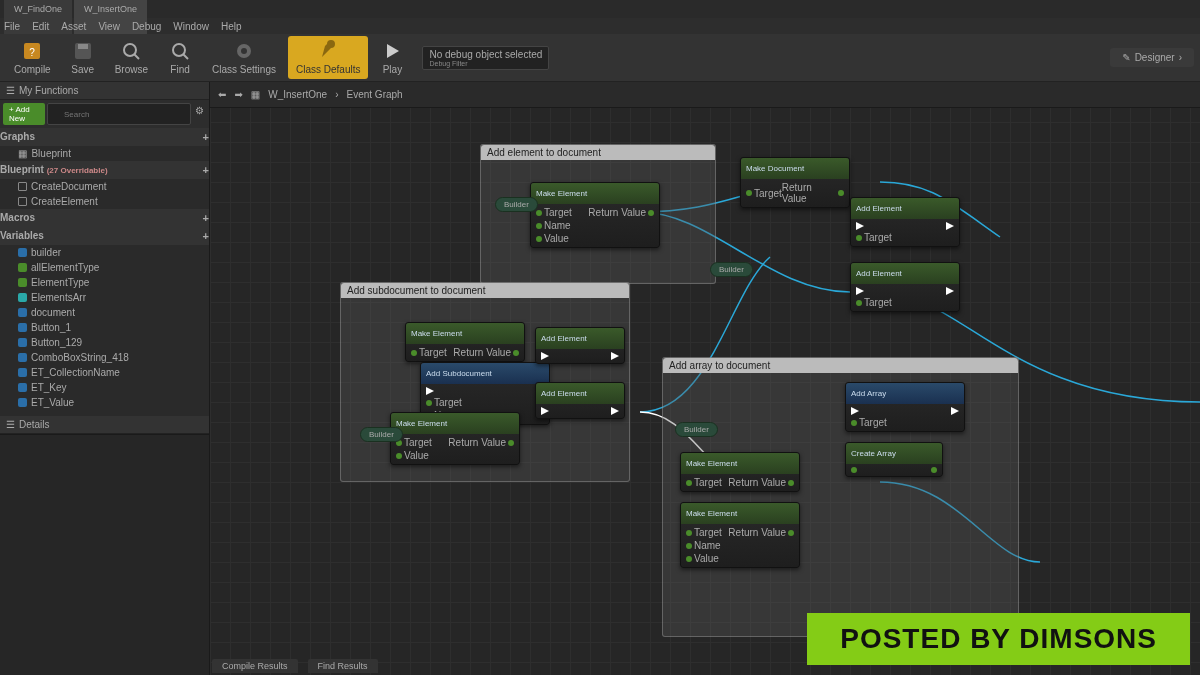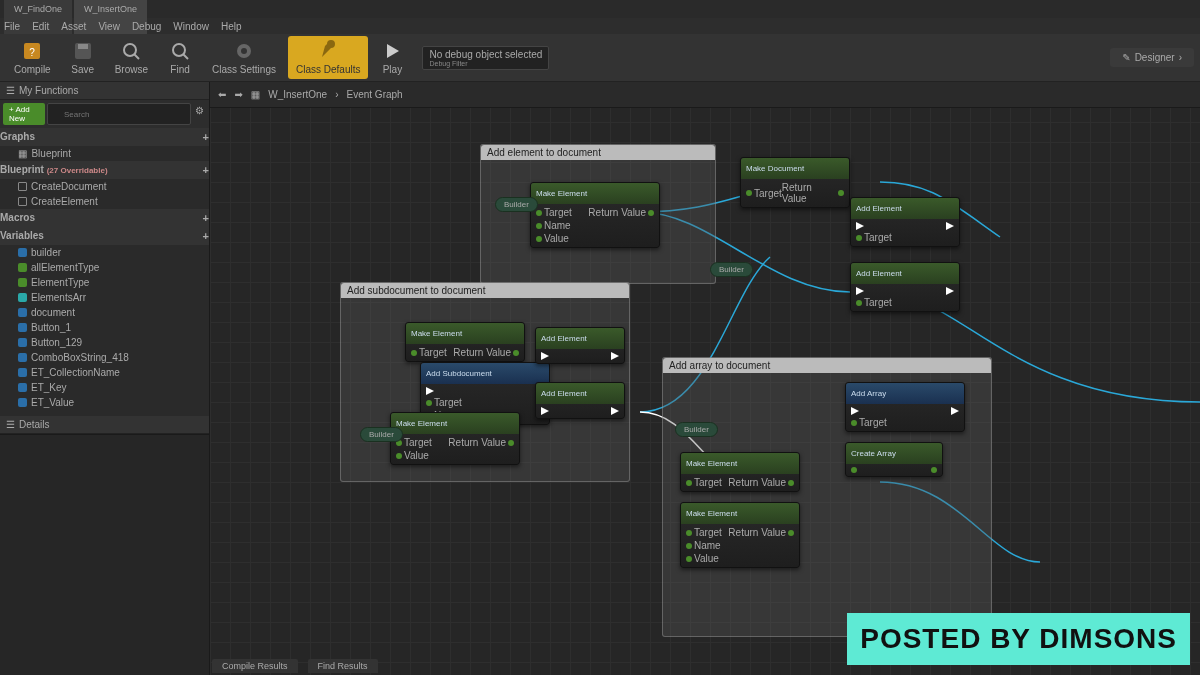--- a/index.html
+++ b/index.html
@@ -37,21 +37,21 @@
 .node-hdr.blue{background:linear-gradient(#2a4a6a,#1a3050)}
 .node-body{padding:3px 5px;font-size:7px;display:flex;flex-direction:column;gap:2px}
 .pin-row{display:flex;justify-content:space-between;}
 .pin{display:flex;align-items:center;gap:2px}
 .pin-dot{width:6px;height:6px;border-radius:50%;background:#4a8c2a}
 .exec-pin{width:8px;height:8px;background:#fff;clip-path:polygon(0 0,100% 50%,0 100%)}
 .pure-node{position:absolute;background:#2a4a3a;border:1px solid #1a3020;border-radius:10px;padding:2px 8px;font-size:8px}
 svg.wires{position:absolute;top:0;left:0;width:100%;height:100%;pointer-events:none}
 .bottom-tabs{position:absolute;bottom:0;left:0;display:flex;gap:10px;padding:2px}
 .btab{background:#333;padding:2px 10px;font-size:9px;border-radius:2px 2px 0 0}
-.watermark{position:absolute;bottom:10px;right:10px;background:#5eead4;color:#111;font-size:28px;font-weight:bold;padding:10px 13px;letter-spacing:1px;font-family:Arial Black,Arial}
+.watermark{position:absolute;bottom:10px;right:10px;background:#84cc16;color:#111;font-size:28px;font-weight:bold;padding:10px 33px;letter-spacing:1px;font-family:Arial Black,Arial}
 .details{flex:1;background:#262626;border-top:1px solid #1a1a1a}
 </style>
 </head>
 <body>
 
 <div class="titlebar">
   <div class="tab">W_FindOne</div>
   <div class="tab active">W_InsertOne</div>
 </div>
 
@@ -421,21 +421,21 @@
           <div class="pin-row">
             <span class="pin">
               <span class="pin-dot"></span>
               <span>Value</span>
             </span>
           </div>
         </div>
     </div>
     <div class="pure-node" style="left:150px;top:345px">Builder</div>
 
-    <div class="comment" style="left:452px;top:275px;width:330px;height:280px">
+    <div class="comment" style="left:452px;top:275px;width:357px;height:280px">
       <div class="comment-title">Add array to document</div>
     </div>
     <div class="node" style="left:470px;top:370px;width:120px">
       <div class="node-hdr">Make Element</div>
       <div class="node-body">
           <div class="pin-row">
             <span class="pin">
               <span class="pin-dot"></span>
               <span>Target</span>
             </span>

